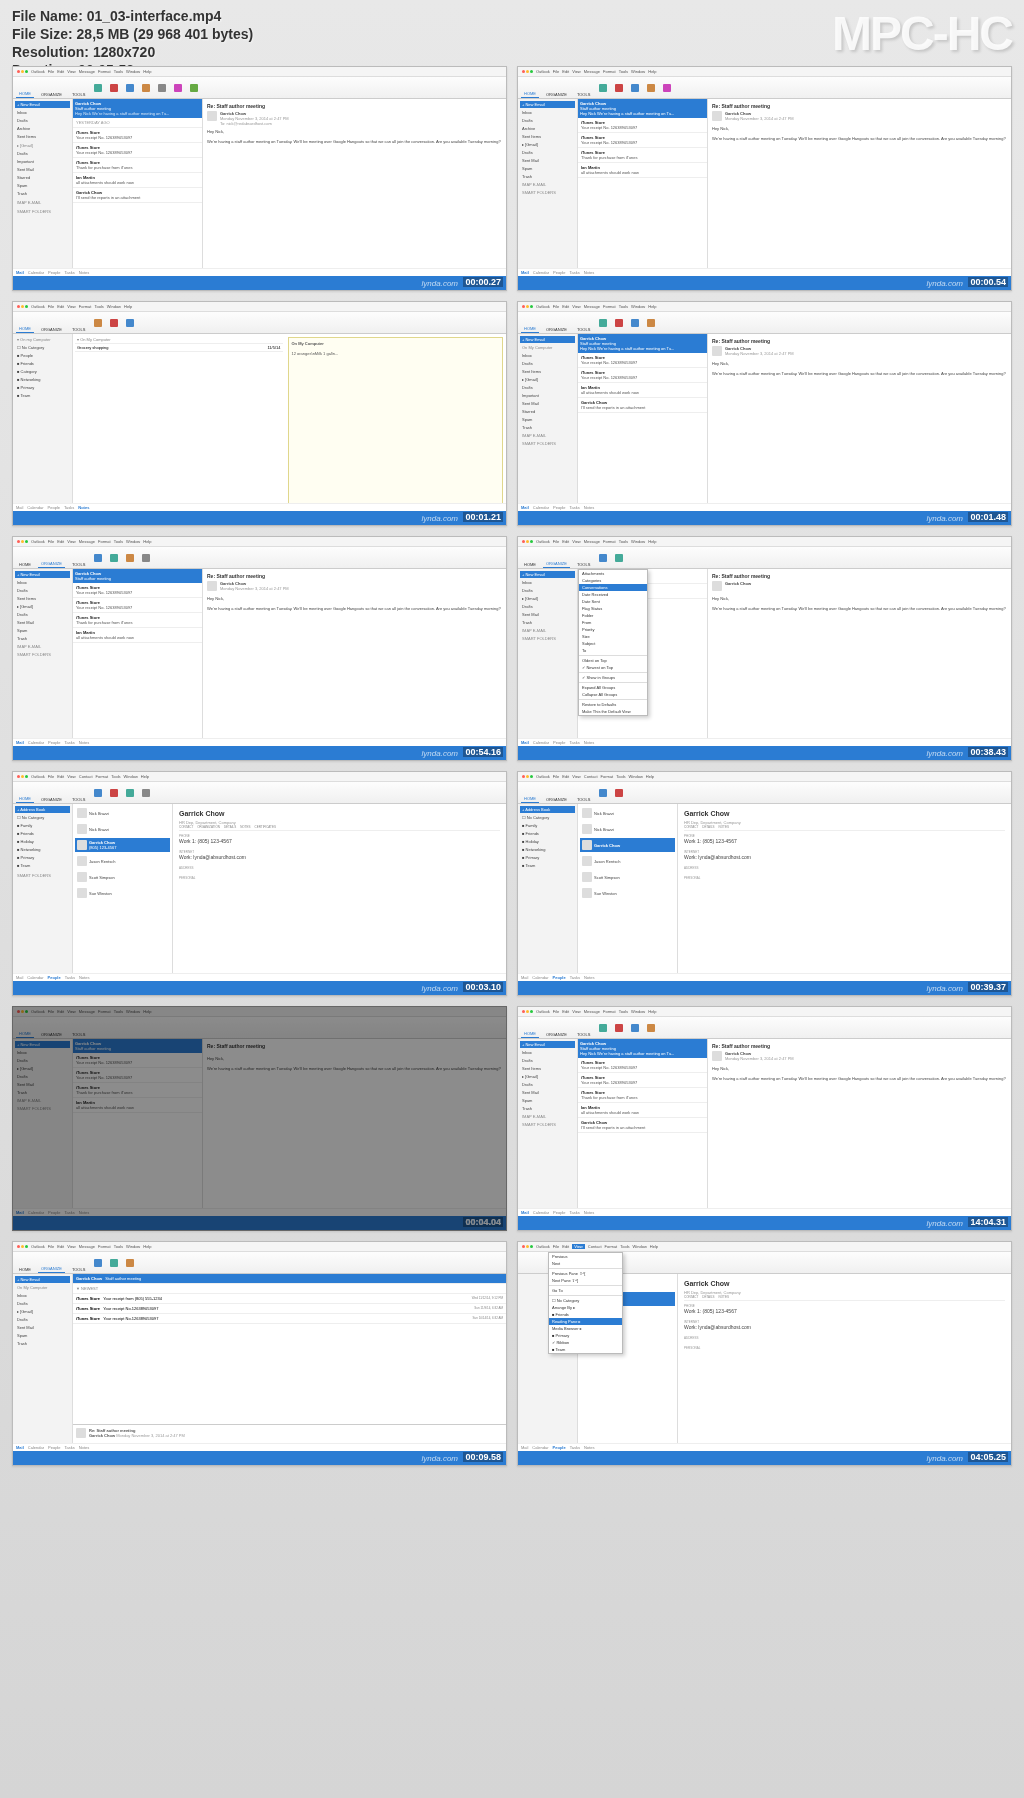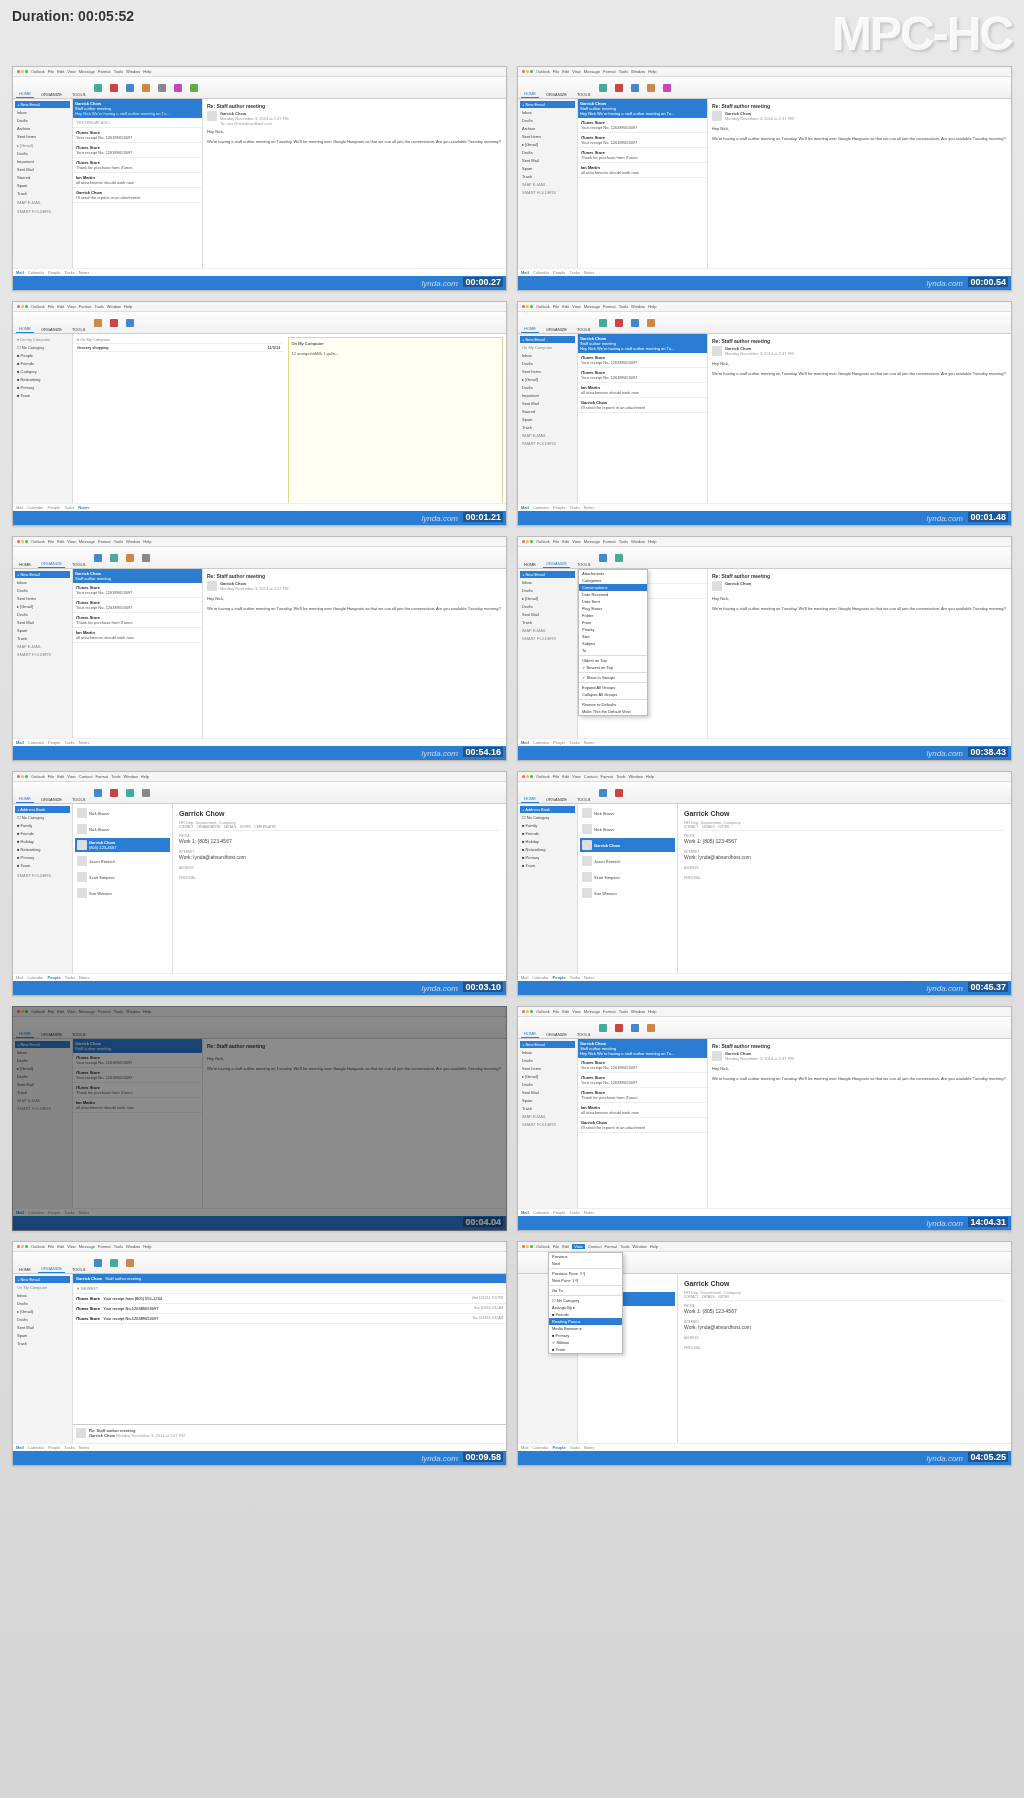--- a/index.html
+++ b/index.html
@@ -51,20 +51,23 @@
 .trow{display:flex;border-bottom:1px solid #eee;padding:1px 2px}
 .glist{flex:1;font-size:4px}
 .grow{padding:2px 3px;border-bottom:1px solid #eee}
 .grow .t{color:#888;font-size:3px}
 .gprev{border-top:1px solid #ccc;padding:3px;font-size:4px;color:#555;display:flex;gap:3px}
 </style>
 </head>
 <body>
 
 <div class="hdr">
+<div>File Name: 01_03-interface.mp4</div>
+<div>File Size: 28,5 MB (29 968 401 bytes)</div>
+<div>Resolution: 1280x720</div>
 <div>Duration: 00:05:52</div>
 </div>
 <div class="logo">MPC-HC</div>
 
 <div class="grid">
 
 <div class="thumb">
 <div class="mbar">
         <span class="dots">
           <span class="dot dr"></span>
@@ -688,21 +691,21 @@
 </div>
 <div class="tabs">
         <span>Mail</span>
         <span>Calendar</span>
         <span class="a">People</span>
         <span>Tasks</span>
         <span>Notes</span>
       </div>
 <div class="btm"></div>
       <span class="lynda">lynda.com</span>
-      <span class="ts">00:45.37</span>
+      <span class="ts">00:39.37</span>
 </div>
 
 <div class="thumb dim">
 <div class="mbar">
         <span class="dots">
           <span class="dot dr"></span>
           <span class="dot dy"></span>
           <span class="dot dg"></span>
         </span>
         <span>Outlook</span>

